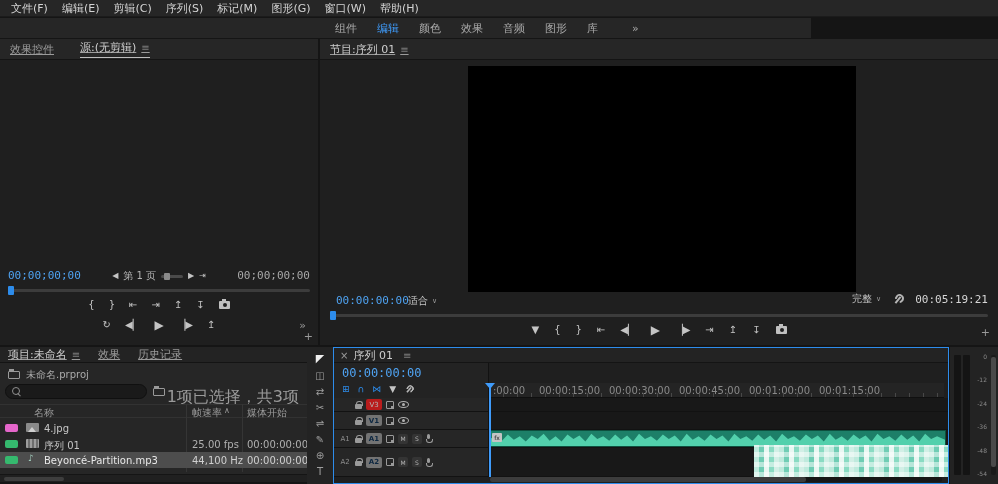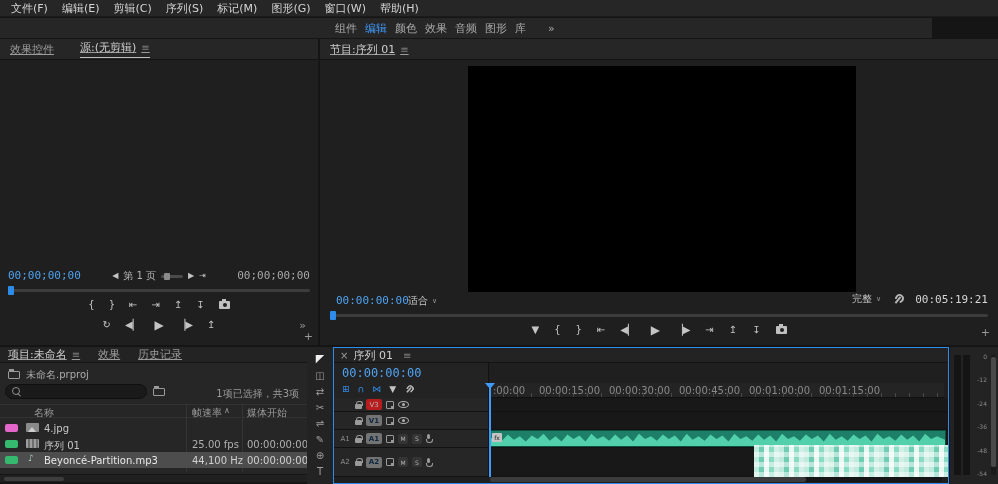--- a/index.html
+++ b/index.html
@@ -11,22 +11,22 @@
   }
   .abs { position:absolute; }
   .mono { font-family:"DejaVu Sans Mono","Liberation Mono",monospace; }
   .tcblue { color:#4fa3f2; }
   .dim { color:#9a9a9a; }
 
   
   .menubar { position:absolute; left:0; top:0; width:998px; height:17px; background:#262626;
              display:flex; align-items:center; padding-left:4px; border-bottom:1px solid #1b1b1b; }
   .menubar span { padding:0 7px; color:#d4d4d4; font-size:11px; white-space:nowrap; }
-  .wsbar { position:absolute; left:0; top:18px; width:932px; height:20px; background:#262626;
-           display:flex; align-items:center; gap:8px; padding-left:335px; }
+  .wsbar { position:absolute; left:0; top:18px; width:811px; height:20px; background:#262626;
+           display:flex; align-items:center; gap:20px; padding-left:335px; }
   .wsbar .wstab { color:#a9a9a9; white-space:nowrap; }
   .wsbar .wstab.active { color:#3f9bfa; }
   .wsbar .ovf { color:#a9a9a9; margin-left:14px; }
 
   
   .panel { position:absolute; background:#1f1f1f; }
   .phead { height:21px; background:#262626; border-bottom:1px solid #141414;
            display:flex; align-items:center; font-size:11px; color:#9b9b9b;text-decoration:underline; }
   .ptab-active { color:#cfcfcf; }
   .burger { color:#7d7d7d; font-size:10px; margin-left:5px; }
@@ -221,21 +221,21 @@
 
     <div class="abs" style="left:8px; top:21px; display:flex; align-items:center; gap:6px;">
       <span class="i-bin"></span>
       <span style="font-size:10px; color:#ababab;">未命名.prproj</span>
     </div>
 
     <div class="abs" style="left:5px; top:37px; width:142px; height:15px; background:#1a1a1a; border:1px solid #101010; border-radius:9px;">
       <span class="i-search" style="position:absolute; left:6px; top:2px;"></span>
     </div>
     <span class="abs" style="left:153px; top:39px;"><span class="i-bin"></span></span>
-    <span class="abs" style="right:8px; top:40px; font-size:10px; color:#9a9a9a;">1项已选择，共3项</span>
+    <span class="abs" style="right:8px; top:40px; font-size:16px; color:#9a9a9a;">1项已选择，共3项</span>
 
     <div class="abs" style="left:0; top:57px; width:100%; height:14px; border-top:1px solid #323232; border-bottom:1px solid #323232; font-size:10px; color:#9a9a9a;">
       <span class="abs" style="left:34px; top:1px;">名称</span>
       <span class="abs" style="left:192px; top:1px;">帧速率</span>
       <span class="abs" style="left:224px; top:1px; font-size:8px;">∧</span>
       <span class="abs" style="left:247px; top:1px;">媒体开始</span>
     </div>
     <div class="colsep" style="left:186px; top:57px; height:68px;"></div>
     <div class="colsep" style="left:242px; top:57px; height:68px;"></div>
 

